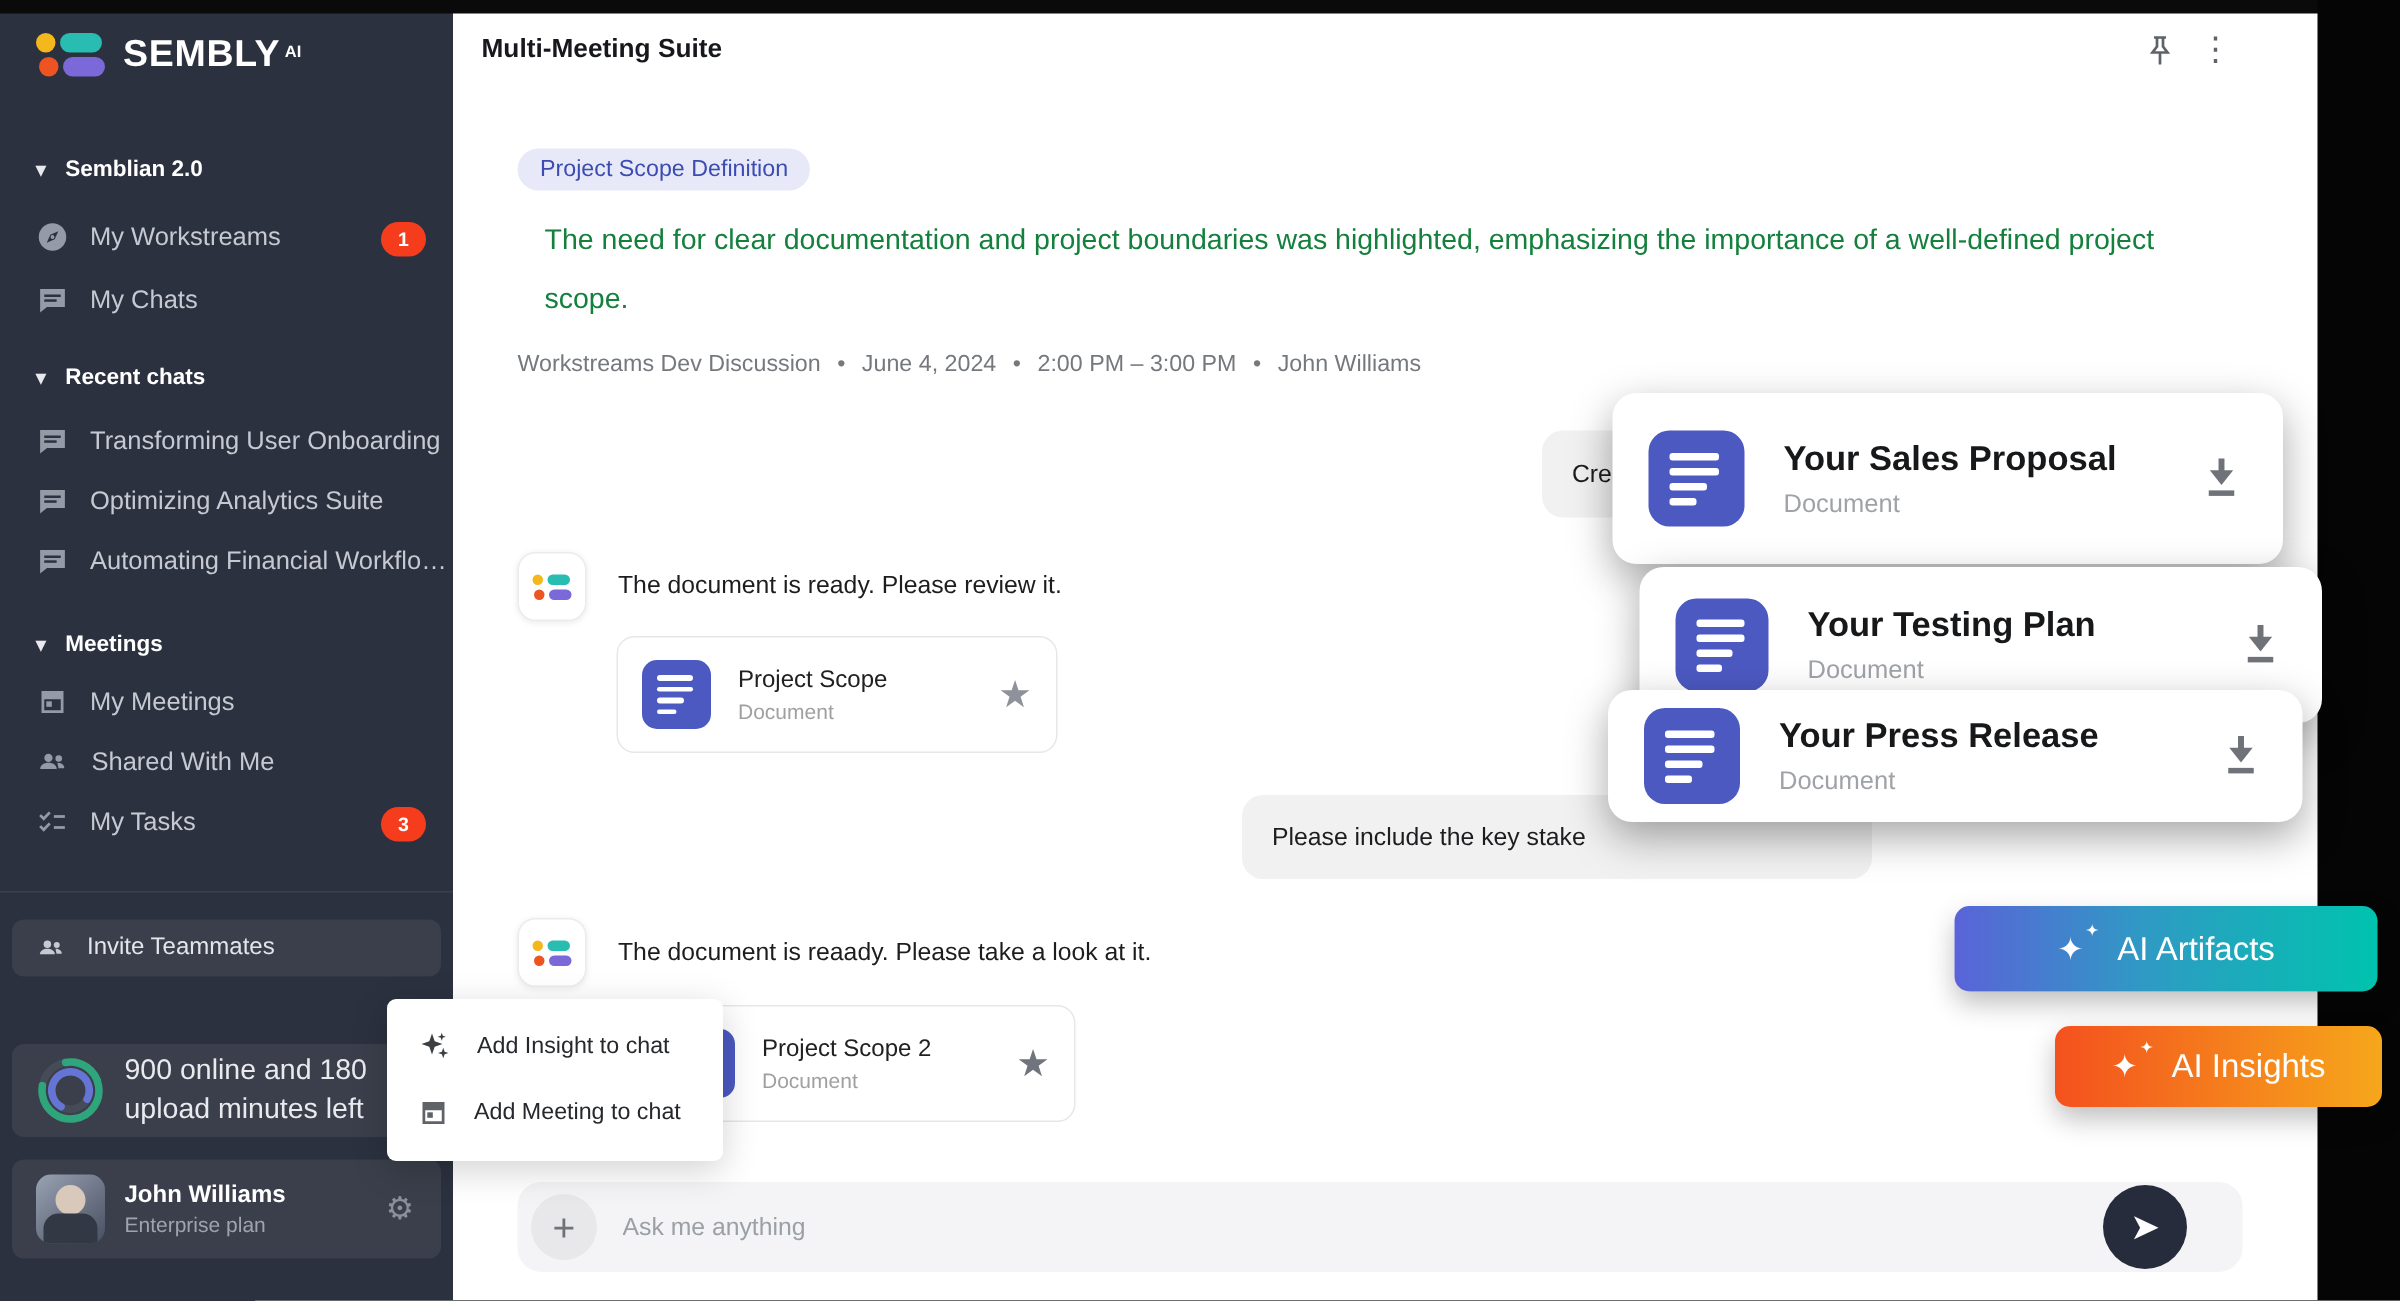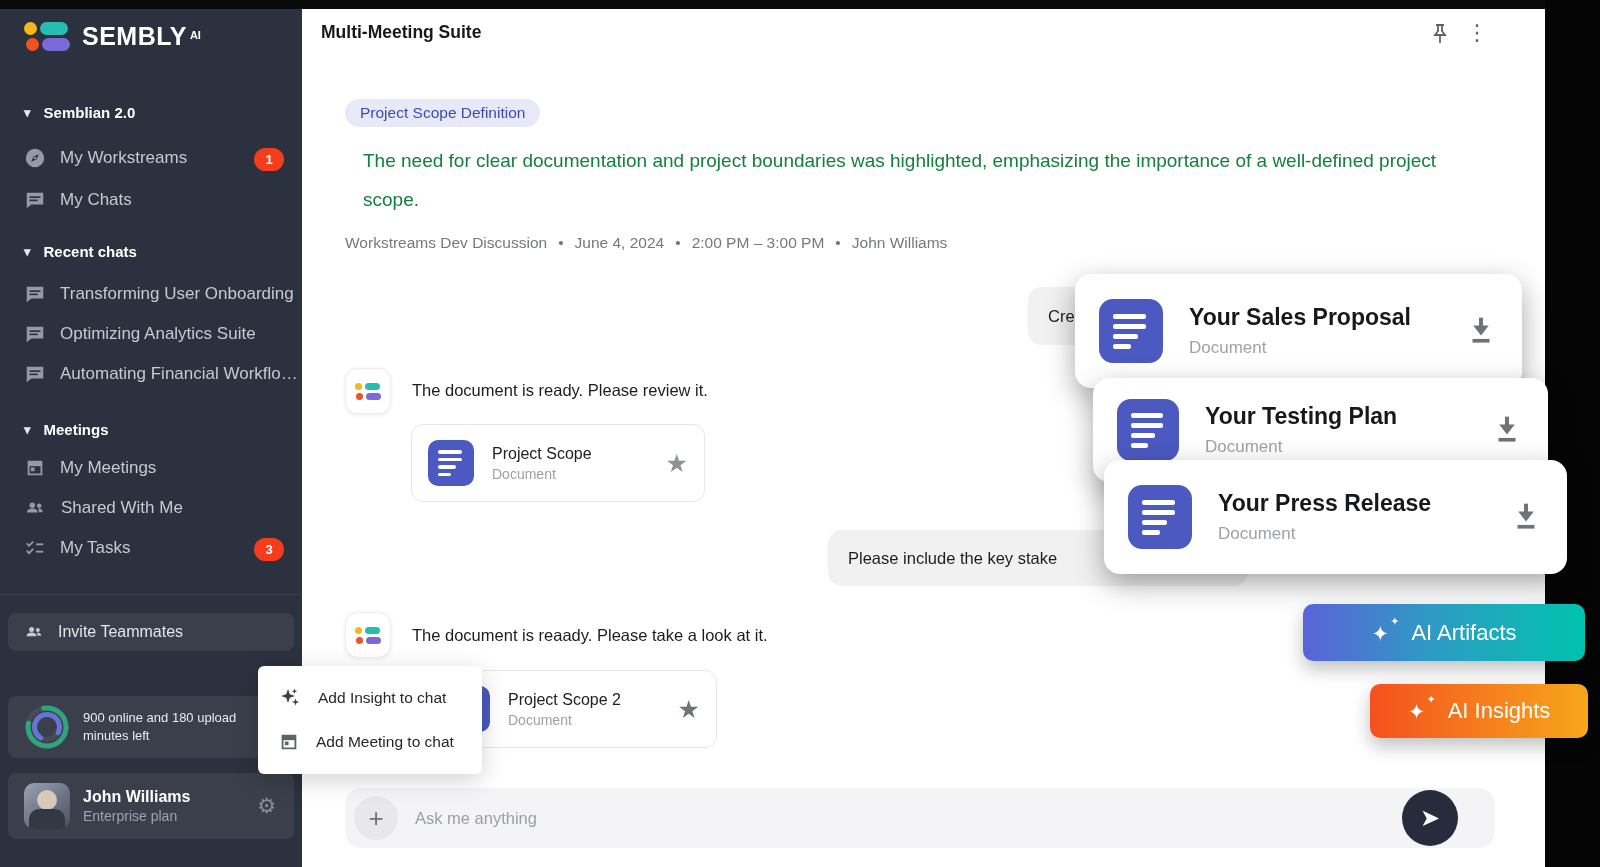--- a/index.html
+++ b/index.html
@@ -20,21 +20,21 @@
   .pill { border-radius:8px; }
   .brand-name { color:#fff; font-size:25px; font-weight:bold; letter-spacing:.5px; }
   .brand-sup { color:#fff; font-size:11px; font-weight:bold; vertical-align:super; margin-left:3px; }
   .sgroup-h { position:absolute; left:24px; display:flex; align-items:center; gap:13px; color:#fff; font-size:15px; font-weight:bold; cursor:pointer; }
   .chev { color:#e8e9ee; font-size:13px; }
   .srow { position:absolute; left:24px; display:flex; align-items:center; gap:14px; color:#c6c9d1; font-size:17px; cursor:pointer; }
   .srow svg { flex:0 0 auto; }
   .badge { position:absolute; width:30px; height:23px; background:#f53d1e; border-radius:12px; color:#fff; font-size:13px; font-weight:bold; display:flex; align-items:center; justify-content:center; }
   .foot { position:absolute; left:0; top:594px; width:302px; height:273px; border-top:1px solid #3b404d; }
   .fbox { position:absolute; left:8px; width:286px; background:#3a3f4b; border-radius:8px; display:flex; align-items:center; gap:13px; padding:0 16px; color:#e3e5ea; font-size:16px; cursor:pointer; }
-  .usage-text { color:#e8eaee; font-size:13px; line-height:1.35; max-width:180px; }
+  .usage-text { color:#e8eaee; font-size:19px; line-height:1.35; max-width:180px; }
   .avatar { width:46px; height:46px; border-radius:10px; background:linear-gradient(140deg,#9aa3b2 0%,#6b7385 55%,#474f61 100%); position:relative; overflow:hidden; flex:0 0 auto; }
   .avatar::before { content:""; position:absolute; left:13px; top:7px; width:20px; height:20px; border-radius:50%; background:#d9c9ba; }
   .avatar::after { content:""; position:absolute; left:5px; top:26px; width:36px; height:22px; border-radius:10px 10px 0 0; background:#323844; }
   .pname { color:#fff; font-size:16px; font-weight:bold; }
   .pplan { color:#9ea3ad; font-size:14px; margin-top:2px; }
   .gear { position:absolute; right:18px; top:50%; transform:translateY(-50%); color:#8a8f9a; font-size:21px; cursor:pointer; }
 
   
   .main-title { position:absolute; left:321px; top:22px; font-size:17.5px; font-weight:bold; color:#17181c; }
   .pin-btn { position:absolute; left:1428px; top:22px; cursor:pointer; }
@@ -327,21 +327,21 @@
     <div class="ctx-item">
       <svg width="22" height="22" viewBox="0 0 24 24">
           <path d="M4 4h16v16H4z M4 4h16v4H4z" fill="#5f6368"></path>
           <rect x="6" y="10" width="12" height="8" fill="#fff"></rect>
           <rect x="7.5" y="11.5" width="4" height="4" fill="#5f6368"></rect>
         </svg>
       <span>Add Meeting to chat</span>
     </div>
   </div>
 
-  <div class="ov-card" style="left:1075px; top:274px; width:447px; height:114px;justify-content:center;">
+  <div class="ov-card" style="left:1075px; top:262px; width:447px; height:114px;justify-content:center;">
     <div class="doc-ic" style="width:64px; height:64px; border-radius:14px; gap:5px; padding-left:14px;">
       <div style="width:33px;height:5px"></div>
         <div style="width:33px;height:5px"></div>
         <div style="width:25px;height:5px"></div>
         <div style="width:18px;height:5px"></div>
     </div>
     <div>
       <div class="ov-t1">Your Sales Proposal</div>
       <div class="ov-t2">Document</div>
     </div>
@@ -367,21 +367,21 @@
     </div>
     <div class="dl-btn">
       <svg width="34" height="34" viewBox="0 0 24 24">
           <rect x="10.6" y="4" width="2.8" height="7" fill="#6f7379"></rect>
           <path d="M6.5 9.5h11L12 16.5z" fill="#6f7379"></path>
           <rect x="6" y="19" width="12" height="2.6" fill="#6f7379"></rect>
         </svg>
     </div>
   </div>
 
-  <div class="ov-card" style="left:1072px; top:460px; width:463px; height:114px;margin-left:32px;">
+  <div class="ov-card" style="left:1072px; top:460px; width:463px; height:88px;">
     <div class="doc-ic" style="width:64px; height:64px; border-radius:14px; gap:5px; padding-left:14px;">
       <div style="width:33px;height:5px"></div>
         <div style="width:33px;height:5px"></div>
         <div style="width:25px;height:5px"></div>
         <div style="width:18px;height:5px"></div>
     </div>
     <div>
       <div class="ov-t1">Your Press Release</div>
       <div class="ov-t2">Document</div>
     </div>

